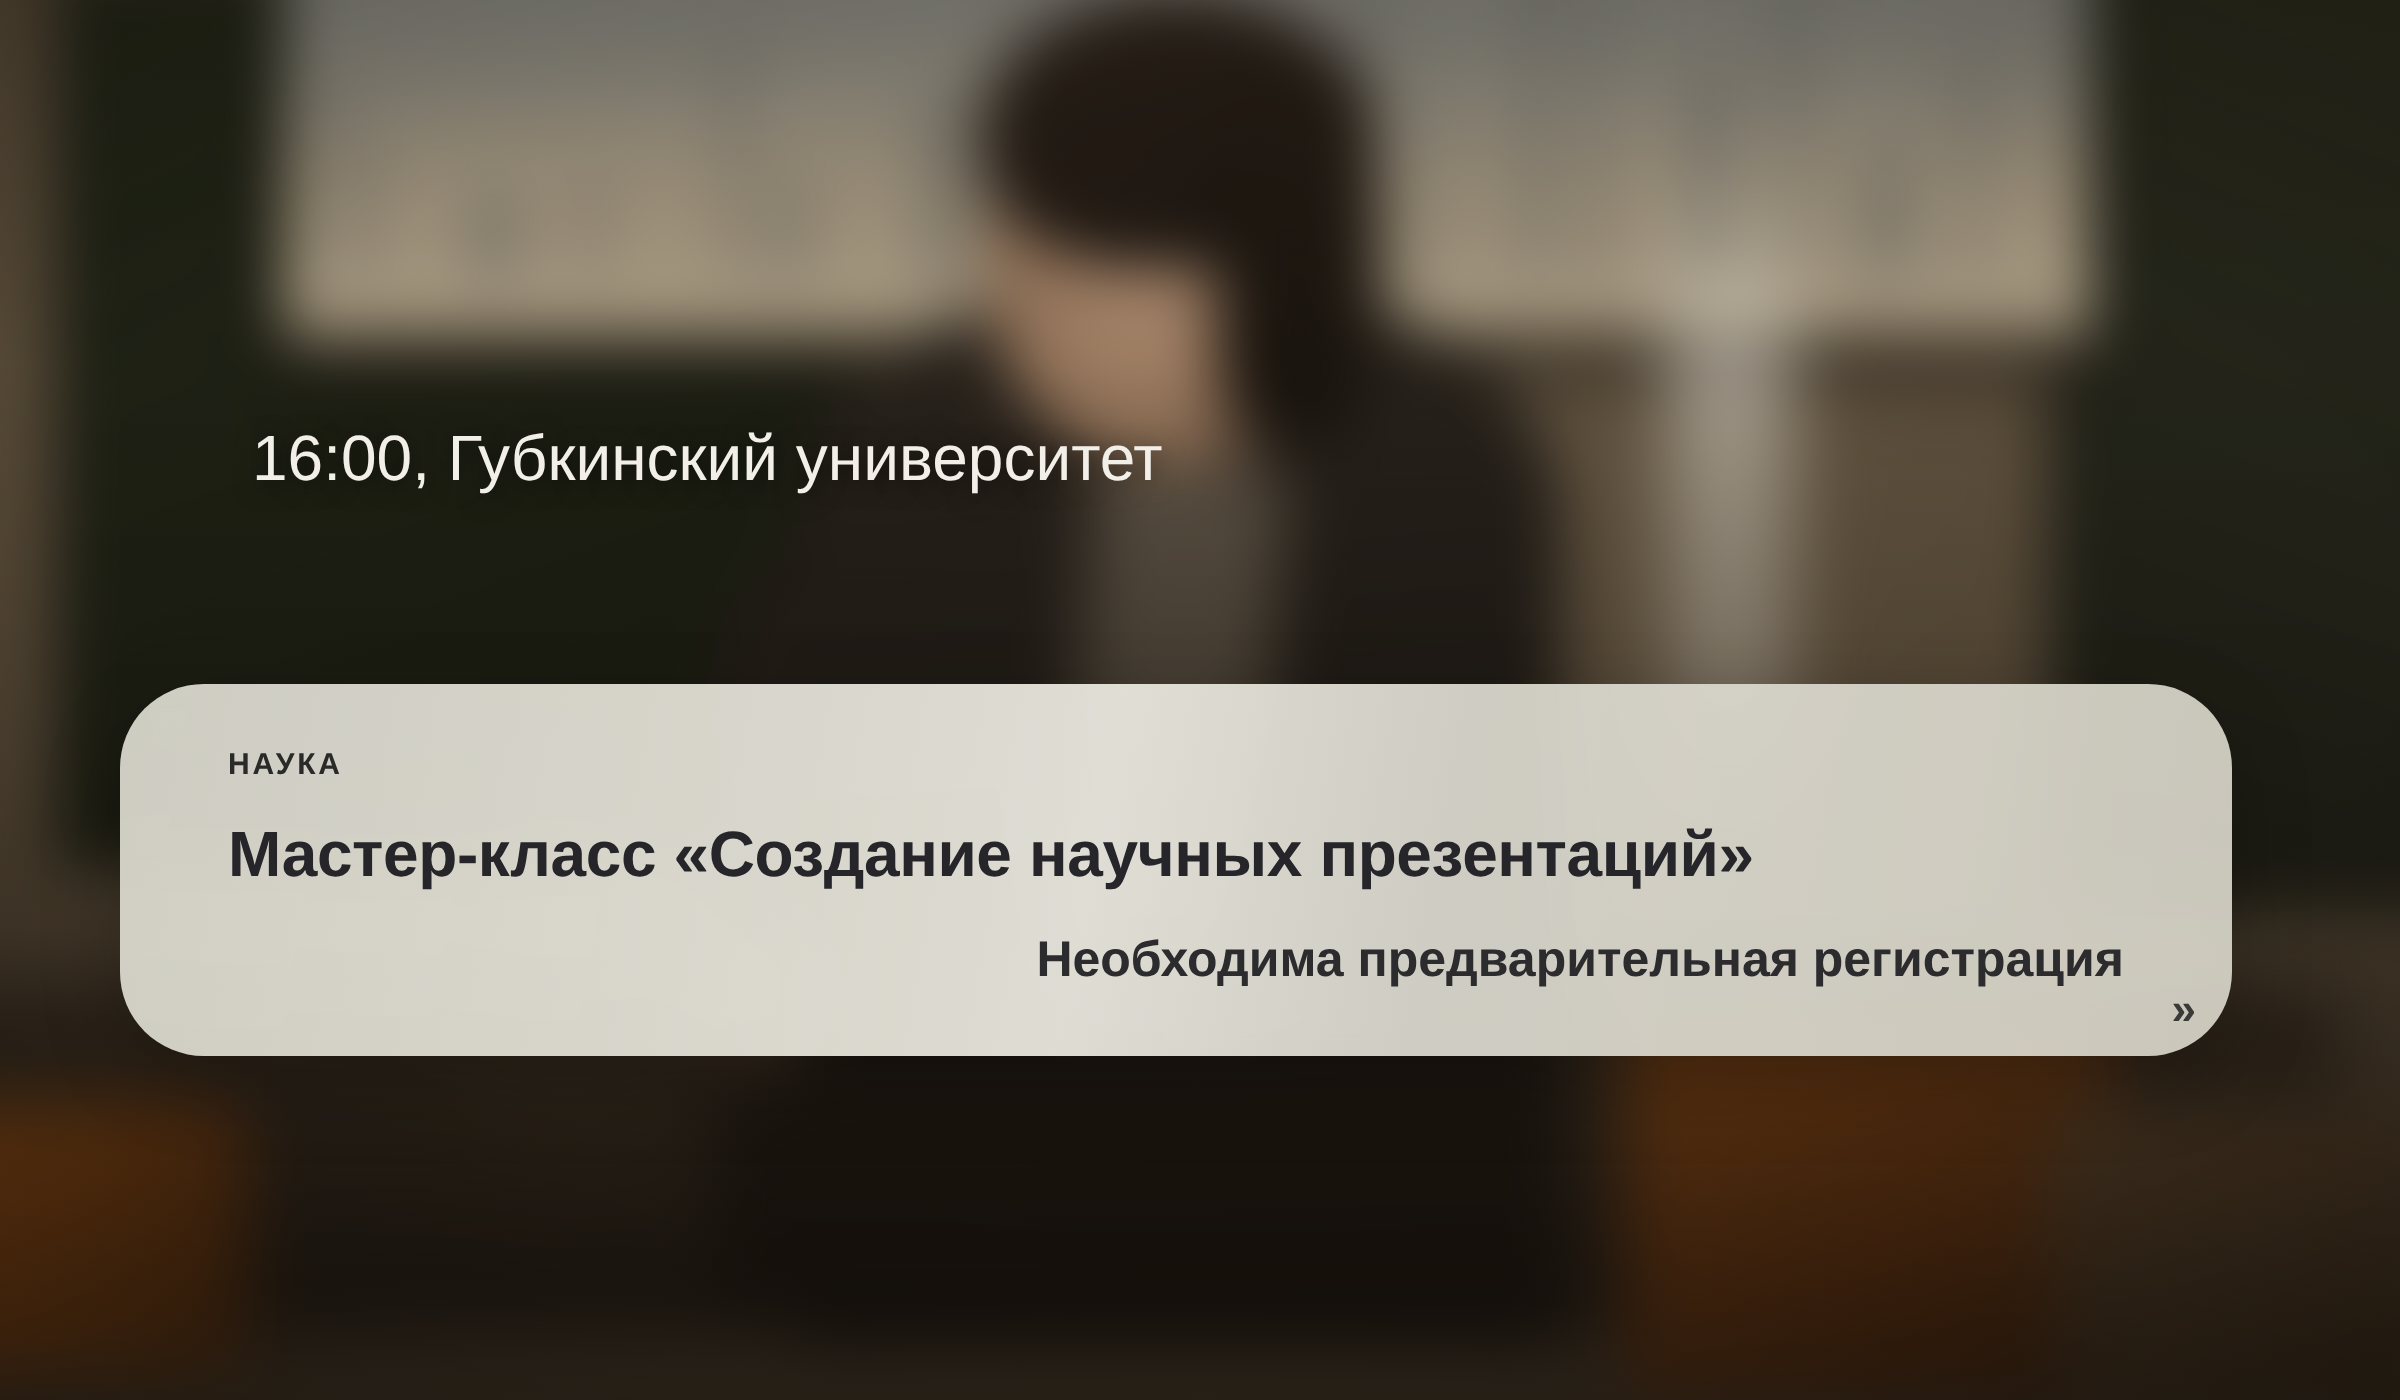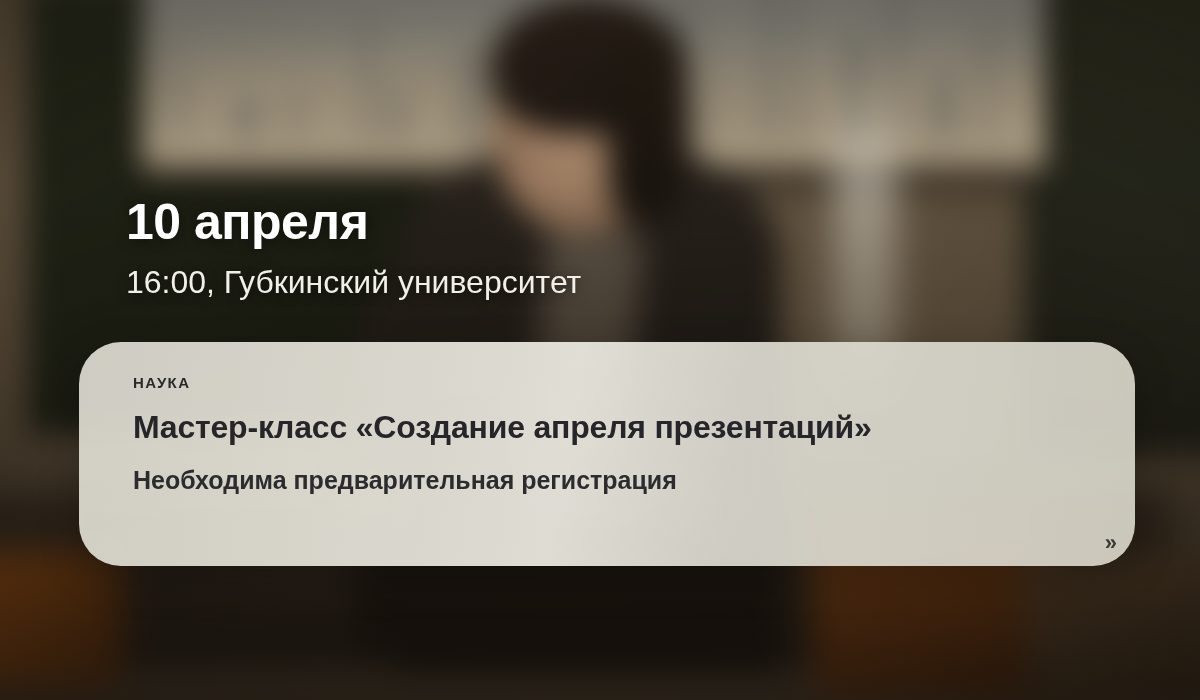--- a/index.html
+++ b/index.html
@@ -186,24 +186,24 @@
     font-size: 32px;
     font-weight: 400;
     line-height: 1.2;
     color: #f2efe9;
     text-shadow: 0 2px 12px rgba(0,0,0,.5);
   }
 
   
   .card {
     position: absolute;
-    left: 79px;
+    left: 60px;
     top: 342px;
     width: 1056px;
-    height: 224px;
+    height: 186px;
     border-radius: 42px;
     background:
       linear-gradient(100deg,
         rgba(221,219,208,.93) 0%,
         rgba(228,226,216,.95) 34%,
         rgba(233,231,222,.95) 46%,
         rgba(221,219,209,.93) 62%,
         rgba(215,212,200,.93) 100%);
     backdrop-filter: blur(6px);
     box-shadow: 0 14px 40px rgba(0,0,0,.22);
@@ -227,20 +227,21 @@
     line-height: 1.15;
     letter-spacing: -0.2px;
     color: #26262a;
   }
   .card-sub {
     margin: 20px 0 0 0;
     font-size: 25px;
     font-weight: 700;
     line-height: 1.15;
     color: #2c2c2f;
+    text-align: right;
   }
   .chevrons {
     position: absolute;
     right: 22px;
     bottom: 10px;
     font-size: 22px;
     font-weight: 700;
     color: #2b2b2b;
     opacity: .9;
     letter-spacing: -4px;
@@ -293,26 +294,25 @@
 
     <div class="layer desk-dark"></div>
     <div class="layer chair-l"></div>
     <div class="layer chair-r"></div>
     <div class="layer chair-r2"></div>
   </div>
 
   <div class="vignette"></div>
 
   <div class="headline-block">
-    <h1 class="event-date">10 апреля</h1>
     <p class="event-meta">16:00, Губкинский университет</p>
   </div>
 
   <div class="card">
     <div class="card-inner">
       <p class="kicker">НАУКА</p>
-      <h2 class="card-title">Мастер-класс «Создание апреля презентаций»</h2>
+      <h2 class="card-title">Мастер-класс «Создание научных презентаций»</h2>
       <p class="card-sub">Необходима предварительная регистрация</p>
     </div>
     <span class="chevrons">»</span>
   </div>
 
 </div>
 
 </body></html>

